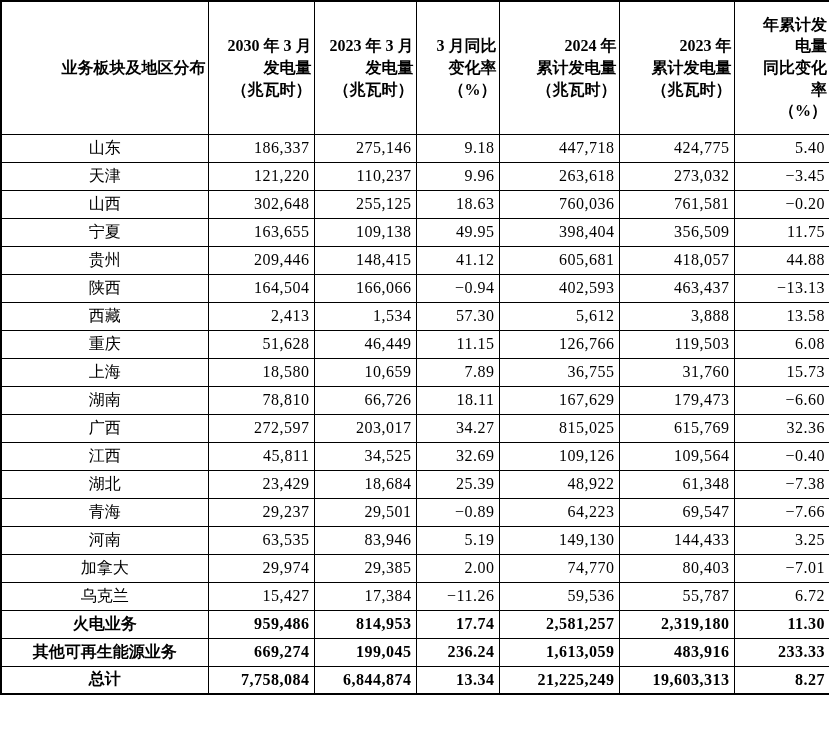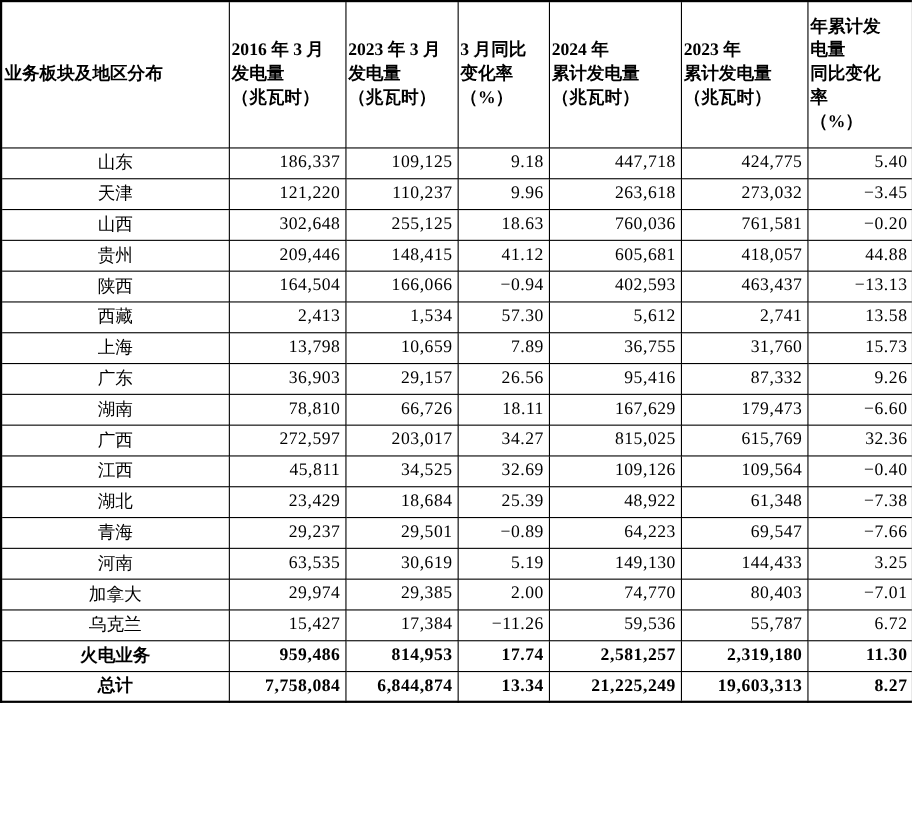--- a/index.html
+++ b/index.html
@@ -24,21 +24,21 @@
     border: 1px solid #000000;
     box-sizing: border-box;
     overflow: hidden;
   }
   thead tr { height: 133px; }
   tbody tr { height: 28px; }
   th.hdr {
     font-weight: bold;
     font-size: 16px;
     line-height: 1.35;
-    text-align: left;
+    text-align: right;
     vertical-align: middle;
     white-space: pre-line;
     padding: 0 2px;
   }
   td.region {
     text-align: center;
     vertical-align: middle;
     font-size: 16px;
     padding: 0 2px;
   }
@@ -63,21 +63,21 @@
     <col style="width:106px">
     <col style="width:102px">
     <col style="width:83px">
     <col style="width:120px">
     <col style="width:115px">
     <col style="width:96px">
   </colgroup>
   <thead>
     <tr>
       <th class="hdr">业务板块及地区分布</th>
-      <th class="hdr">2016 年 3 月
+      <th class="hdr">2030 年 3 月
 发电量
 （兆瓦时）</th>
       <th class="hdr">2023 年 3 月
 发电量
 （兆瓦时）</th>
       <th class="hdr">3 月同比
 变化率
 （%）</th>
       <th class="hdr">2024 年
 累计发电量
@@ -89,21 +89,21 @@
 电量
 同比变化
 率
 （%）</th>
     </tr>
   </thead>
   <tbody>
       <tr>
         <td class="region">山东</td>
         <td class="num">186,337</td>
-        <td class="num">109,125</td>
+        <td class="num">275,146</td>
         <td class="num">9.18</td>
         <td class="num">447,718</td>
         <td class="num">424,775</td>
         <td class="num">5.40</td>
       </tr>
       <tr>
         <td class="region">天津</td>
         <td class="num">121,220</td>
         <td class="num">110,237</td>
         <td class="num">9.96</td>
@@ -114,20 +114,29 @@
       <tr>
         <td class="region">山西</td>
         <td class="num">302,648</td>
         <td class="num">255,125</td>
         <td class="num">18.63</td>
         <td class="num">760,036</td>
         <td class="num">761,581</td>
         <td class="num">−0.20</td>
       </tr>
       <tr>
+        <td class="region">宁夏</td>
+        <td class="num">163,655</td>
+        <td class="num">109,138</td>
+        <td class="num">49.95</td>
+        <td class="num">398,404</td>
+        <td class="num">356,509</td>
+        <td class="num">11.75</td>
+      </tr>
+      <tr>
         <td class="region">贵州</td>
         <td class="num">209,446</td>
         <td class="num">148,415</td>
         <td class="num">41.12</td>
         <td class="num">605,681</td>
         <td class="num">418,057</td>
         <td class="num">44.88</td>
       </tr>
       <tr>
         <td class="region">陕西</td>
@@ -137,40 +146,40 @@
         <td class="num">402,593</td>
         <td class="num">463,437</td>
         <td class="num">−13.13</td>
       </tr>
       <tr>
         <td class="region">西藏</td>
         <td class="num">2,413</td>
         <td class="num">1,534</td>
         <td class="num">57.30</td>
         <td class="num">5,612</td>
-        <td class="num">2,741</td>
+        <td class="num">3,888</td>
         <td class="num">13.58</td>
       </tr>
       <tr>
+        <td class="region">重庆</td>
+        <td class="num">51,628</td>
+        <td class="num">46,449</td>
+        <td class="num">11.15</td>
+        <td class="num">126,766</td>
+        <td class="num">119,503</td>
+        <td class="num">6.08</td>
+      </tr>
+      <tr>
         <td class="region">上海</td>
-        <td class="num">13,798</td>
+        <td class="num">18,580</td>
         <td class="num">10,659</td>
         <td class="num">7.89</td>
         <td class="num">36,755</td>
         <td class="num">31,760</td>
         <td class="num">15.73</td>
-      </tr>
-      <tr>
-        <td class="region">广东</td>
-        <td class="num">36,903</td>
-        <td class="num">29,157</td>
-        <td class="num">26.56</td>
-        <td class="num">95,416</td>
-        <td class="num">87,332</td>
-        <td class="num">9.26</td>
       </tr>
       <tr>
         <td class="region">湖南</td>
         <td class="num">78,810</td>
         <td class="num">66,726</td>
         <td class="num">18.11</td>
         <td class="num">167,629</td>
         <td class="num">179,473</td>
         <td class="num">−6.60</td>
       </tr>
@@ -206,21 +215,21 @@
         <td class="num">29,237</td>
         <td class="num">29,501</td>
         <td class="num">−0.89</td>
         <td class="num">64,223</td>
         <td class="num">69,547</td>
         <td class="num">−7.66</td>
       </tr>
       <tr>
         <td class="region">河南</td>
         <td class="num">63,535</td>
-        <td class="num">30,619</td>
+        <td class="num">83,946</td>
         <td class="num">5.19</td>
         <td class="num">149,130</td>
         <td class="num">144,433</td>
         <td class="num">3.25</td>
       </tr>
       <tr>
         <td class="region">加拿大</td>
         <td class="num">29,974</td>
         <td class="num">29,385</td>
         <td class="num">2.00</td>
@@ -240,20 +249,29 @@
       <tr class="bold">
         <td class="region">火电业务</td>
         <td class="num">959,486</td>
         <td class="num">814,953</td>
         <td class="num">17.74</td>
         <td class="num">2,581,257</td>
         <td class="num">2,319,180</td>
         <td class="num">11.30</td>
       </tr>
       <tr class="bold">
+        <td class="region">其他可再生能源业务</td>
+        <td class="num">669,274</td>
+        <td class="num">199,045</td>
+        <td class="num">236.24</td>
+        <td class="num">1,613,059</td>
+        <td class="num">483,916</td>
+        <td class="num">233.33</td>
+      </tr>
+      <tr class="bold">
         <td class="region">总计</td>
         <td class="num">7,758,084</td>
         <td class="num">6,844,874</td>
         <td class="num">13.34</td>
         <td class="num">21,225,249</td>
         <td class="num">19,603,313</td>
         <td class="num">8.27</td>
       </tr>
     </tbody>
 </table>

